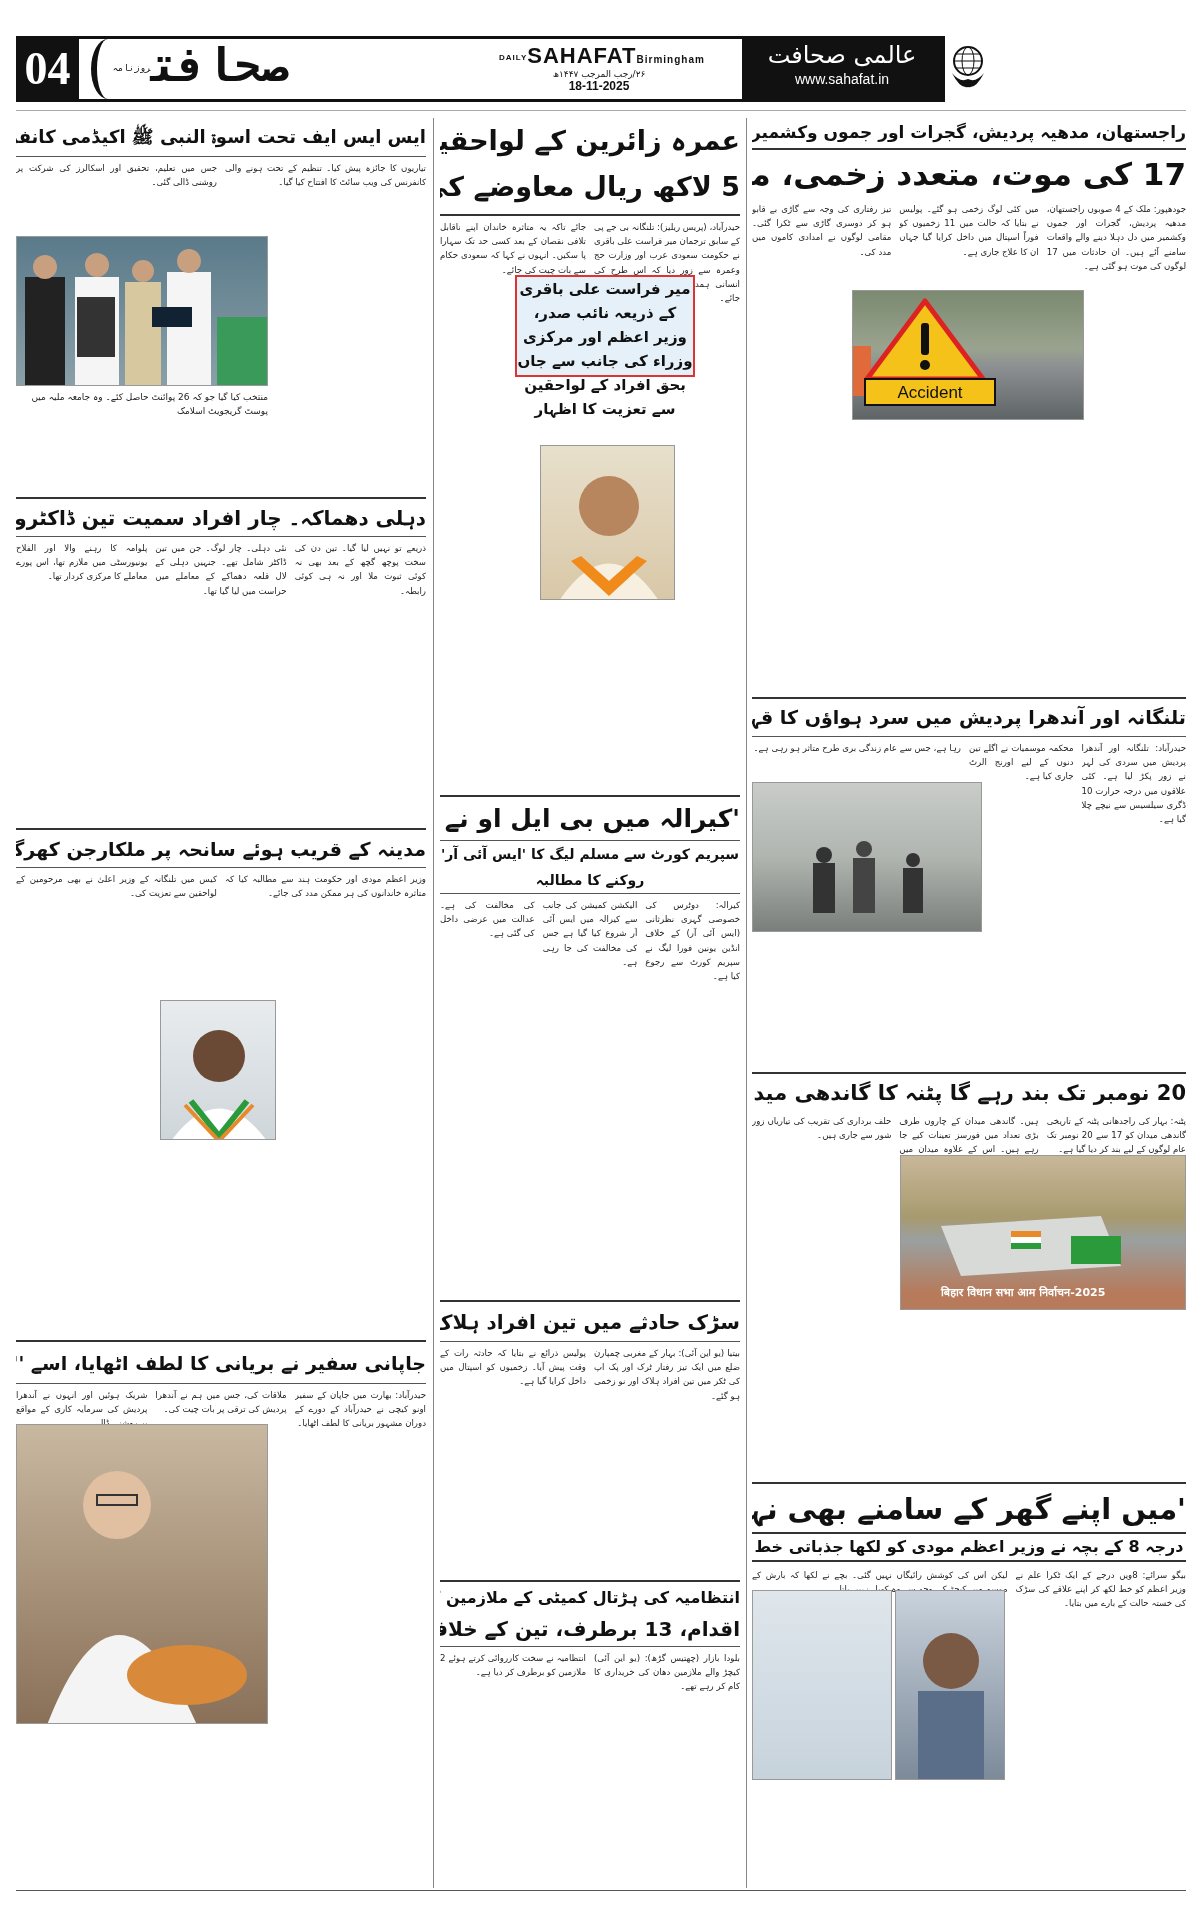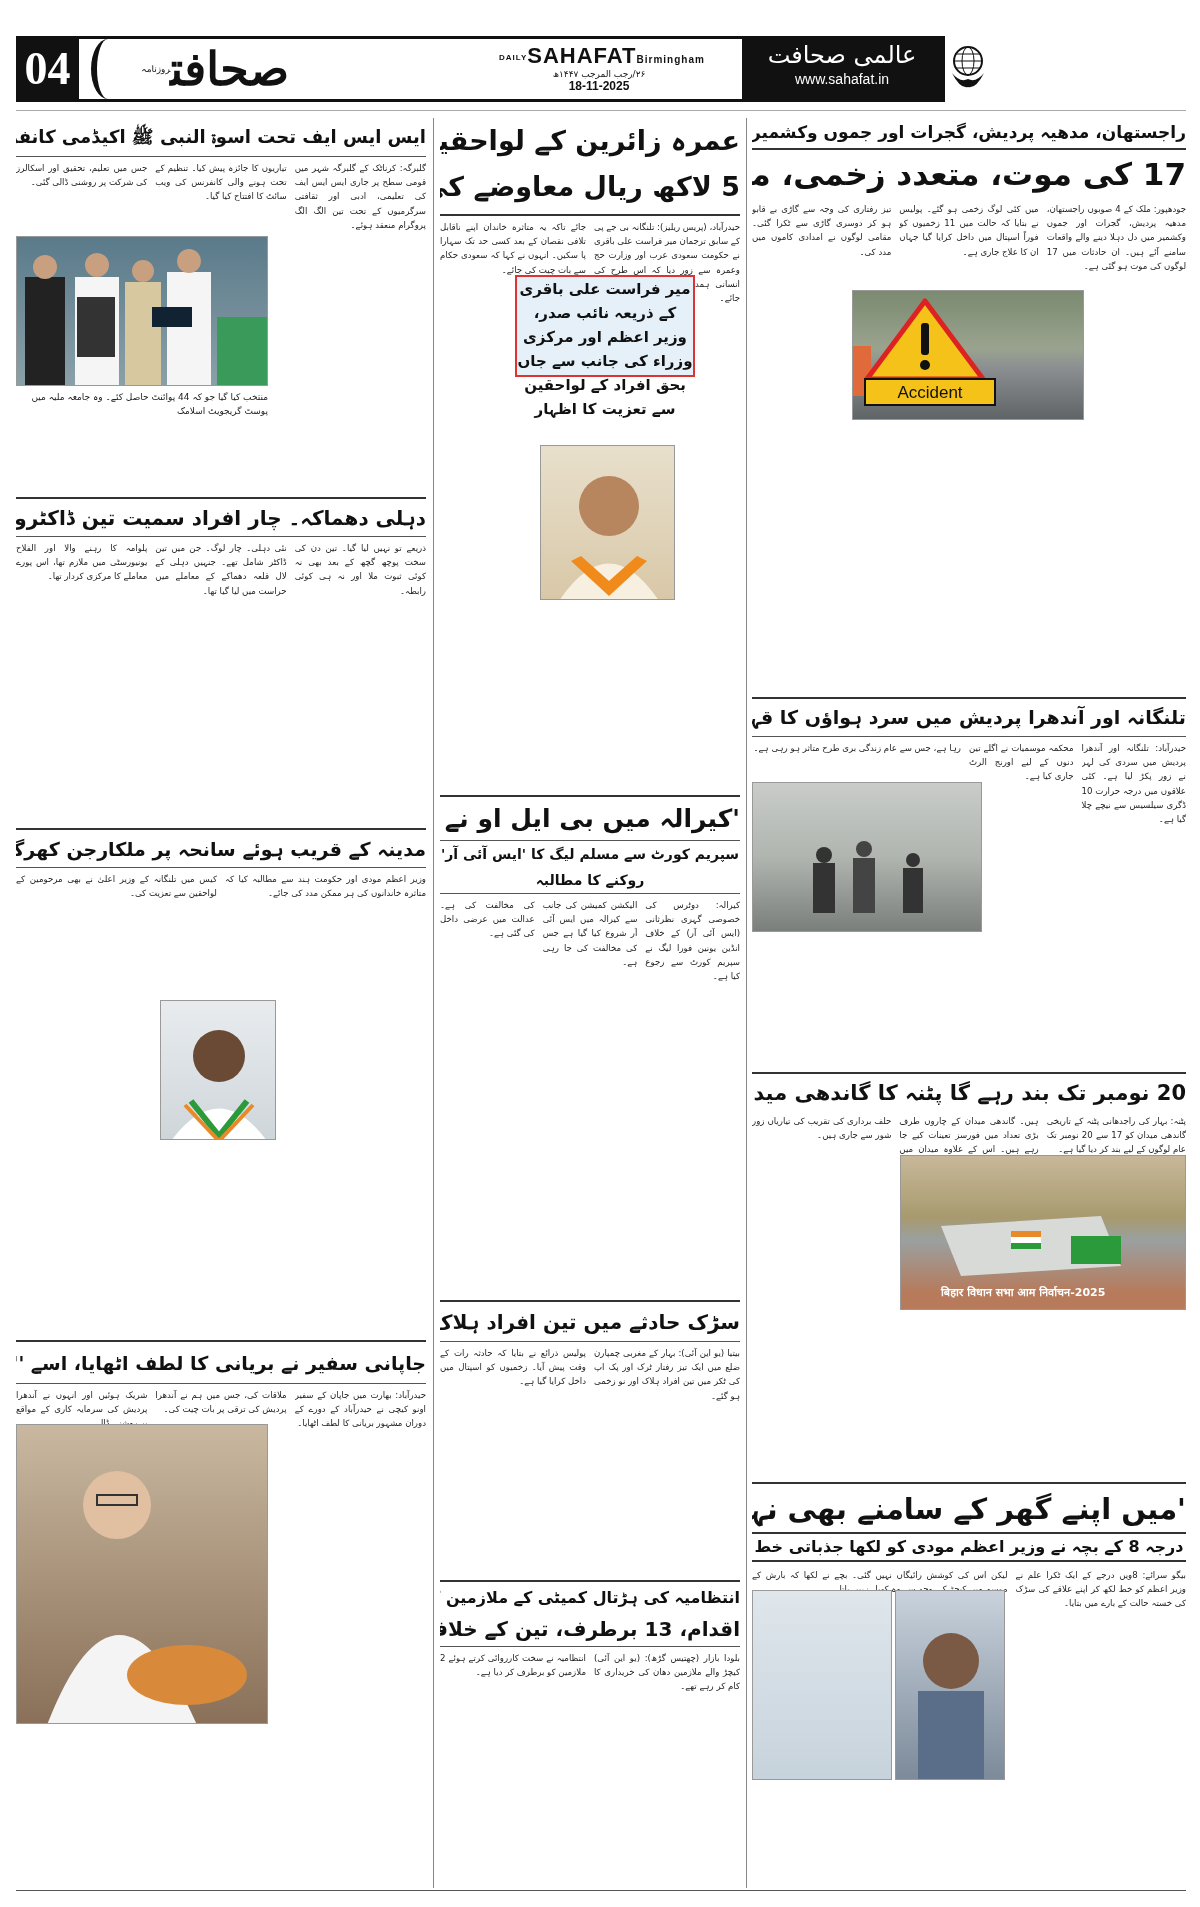--- a/index.html
+++ b/index.html
@@ -2,21 +2,21 @@
 <html><head>
 <meta charset="utf-8">
 <style>
 *{box-sizing:border-box;margin:0;padding:0}
 body{width:1200px;height:1907px;background:#fff;font-family:"DejaVu Sans",sans-serif;color:#111;position:relative;overflow:hidden}
 .abs{position:absolute}
 
 .mast{left:16px;top:36px;width:929px;height:66px;border:3px solid #111;background:#fff}
 .pnum{left:0;top:0;width:60px;height:60px;background:#111;color:#fff;font-family:"Liberation Serif",serif;font-weight:bold;font-size:46px;line-height:60px;text-align:center;border-right:3px solid #111}
 .swoosh{position:absolute;width:34px;height:60px;border-left:6px solid #111;border-radius:50% 0 0 50%}
-.logo-ur{left:100px;top:2px;font-size:46px;font-weight:bold;line-height:56px;direction:rtl;width:170px;text-align:right;font-family:Liberation Sans, sans-serif}
+.logo-ur{left:100px;top:2px;font-size:46px;font-weight:bold;line-height:56px;direction:rtl;width:170px;text-align:right;font-family:Liberation Mono, monospace}
 .sahafat-box{left:480px;top:4px;width:200px;text-align:center}
 .sahafat{font-family:"Liberation Sans",sans-serif;font-weight:bold;font-size:22px;letter-spacing:1px}
 .sahafat small{font-size:8px;vertical-align:middle}
 .sahafat em{font-style:normal;font-size:10px;font-weight:bold}
 .hijri{font-size:9px;direction:rtl}
 .gdate{font-family:"Liberation Sans",sans-serif;font-weight:bold;font-size:12px}
 .uk{left:770px;top:6px;font-family:"Liberation Sans",sans-serif;font-weight:bold;font-size:40px;line-height:48px}
 .globe{left:925px;top:4px;width:48px;height:48px}
 .brand-box{right:0;top:0;width:200px;height:60px;background:#111;color:#fff;text-align:center}
 .brand-ur{font-size:24px;line-height:32px;direction:rtl}
@@ -197,41 +197,40 @@
   <div class="cols" style="height:230px;margin-top:4px">
     <div class="col">بلودا بازار (چھتیس گڑھ): (یو این آئی) کیچڑ والے ملازمین دھان کی خریداری کا کام کر رہے تھے۔</div>
     <div class="col">انتظامیہ نے سخت کارروائی کرتے ہوئے 2 ملازمین کو برطرف کر دیا ہے۔</div>
   </div>
 </div>
 
 <div class="abs" style="left:16px;top:118px;width:410px">
   <div class="hl" style="font-size:18px;line-height:38px">ایس ایس ایف تحت اسوۃ النبی ﷺ اکیڈمی کانفرنس کی ویب سائٹ کا آغاز</div>
   <div class="thin"></div>
   <div class="cols" style="height:330px;margin-top:4px">
-    <div class="col">گلبرگہ: کرناٹک کے گلبرگہ شہر میں قومی سطح پر جاری ایس ایس ایف کی تعلیمی، ادبی اور ثقافتی سرگرمیوں کے تحت تین الگ الگ پروگرام منعقد ہوئے۔</div>
     <div class="col">تیاریوں کا جائزہ پیش کیا۔ تنظیم کے تحت ہونے والی کانفرنس کی ویب سائٹ کا افتتاح کیا گیا۔</div>
     <div class="col">جس میں تعلیم، تحقیق اور اسکالرز کی شرکت پر روشنی ڈالی گئی۔</div>
   </div>
 </div>
 <div class="abs photo" style="left:16px;top:236px;width:252px;height:150px;background:linear-gradient(180deg,#5a7a8a,#8aa0a8)">
   <svg width="252" height="150">
       <rect x="8" y="40" width="40" height="110" fill="#222"></rect>
       <circle cx="28" cy="30" r="12" fill="#c8a080"></circle>
       <rect x="58" y="40" width="44" height="110" fill="#f5f5f5"></rect>
       <rect x="60" y="60" width="38" height="60" fill="#333"></rect>
       <circle cx="80" cy="28" r="12" fill="#c8a080"></circle>
       <rect x="108" y="45" width="36" height="105" fill="#d8c8a0"></rect>
       <circle cx="126" cy="34" r="11" fill="#c8a080"></circle>
       <rect x="150" y="35" width="44" height="115" fill="#f5f5f5"></rect>
       <circle cx="172" cy="24" r="12" fill="#c8a080"></circle>
       <rect x="200" y="80" width="52" height="70" fill="#3a9a5a"></rect>
       <rect x="135" y="70" width="40" height="20" fill="#123"></rect>
     </svg>
 </div>
-<div class="abs caption" style="left:16px;top:390px;width:252px">منتخب کیا گیا جو کہ 44 پوائنٹ حاصل کئے۔ وہ جامعہ ملیہ میں پوسٹ گریجویٹ اسلامک</div>
+<div class="abs caption" style="left:16px;top:390px;width:252px">منتخب کیا گیا جو کہ 26 پوائنٹ حاصل کئے۔ وہ جامعہ ملیہ میں پوسٹ گریجویٹ اسلامک</div>
 
 <div class="abs rule" style="left:16px;top:497px;width:410px"></div>
 <div class="abs" style="left:16px;top:500px;width:410px">
   <div class="hl" style="font-size:20px;line-height:36px">دہلی دھماکہ۔ چار افراد سمیت تین ڈاکٹروں کو این آئی اے نے دی کلین چٹ</div>
   <div class="thin"></div>
   <div class="cols" style="height:280px;margin-top:4px">
     <div class="col">ذریعے تو نہیں لیا گیا۔ تین دن کی سخت پوچھ گچھ کے بعد بھی نہ کوئی ثبوت ملا اور نہ ہی کوئی رابطہ۔</div>
     <div class="col">نئی دہلی۔ چار لوگ۔ جن میں تین ڈاکٹر شامل تھے۔ جنہیں دہلی کے لال قلعہ دھماکے کے معاملے میں حراست میں لیا گیا تھا۔</div>
     <div class="col">پلوامہ کا رہنے والا اور الفلاح یونیورسٹی میں ملازم تھا، اس پورے معاملے کا مرکزی کردار تھا۔</div>
   </div>

